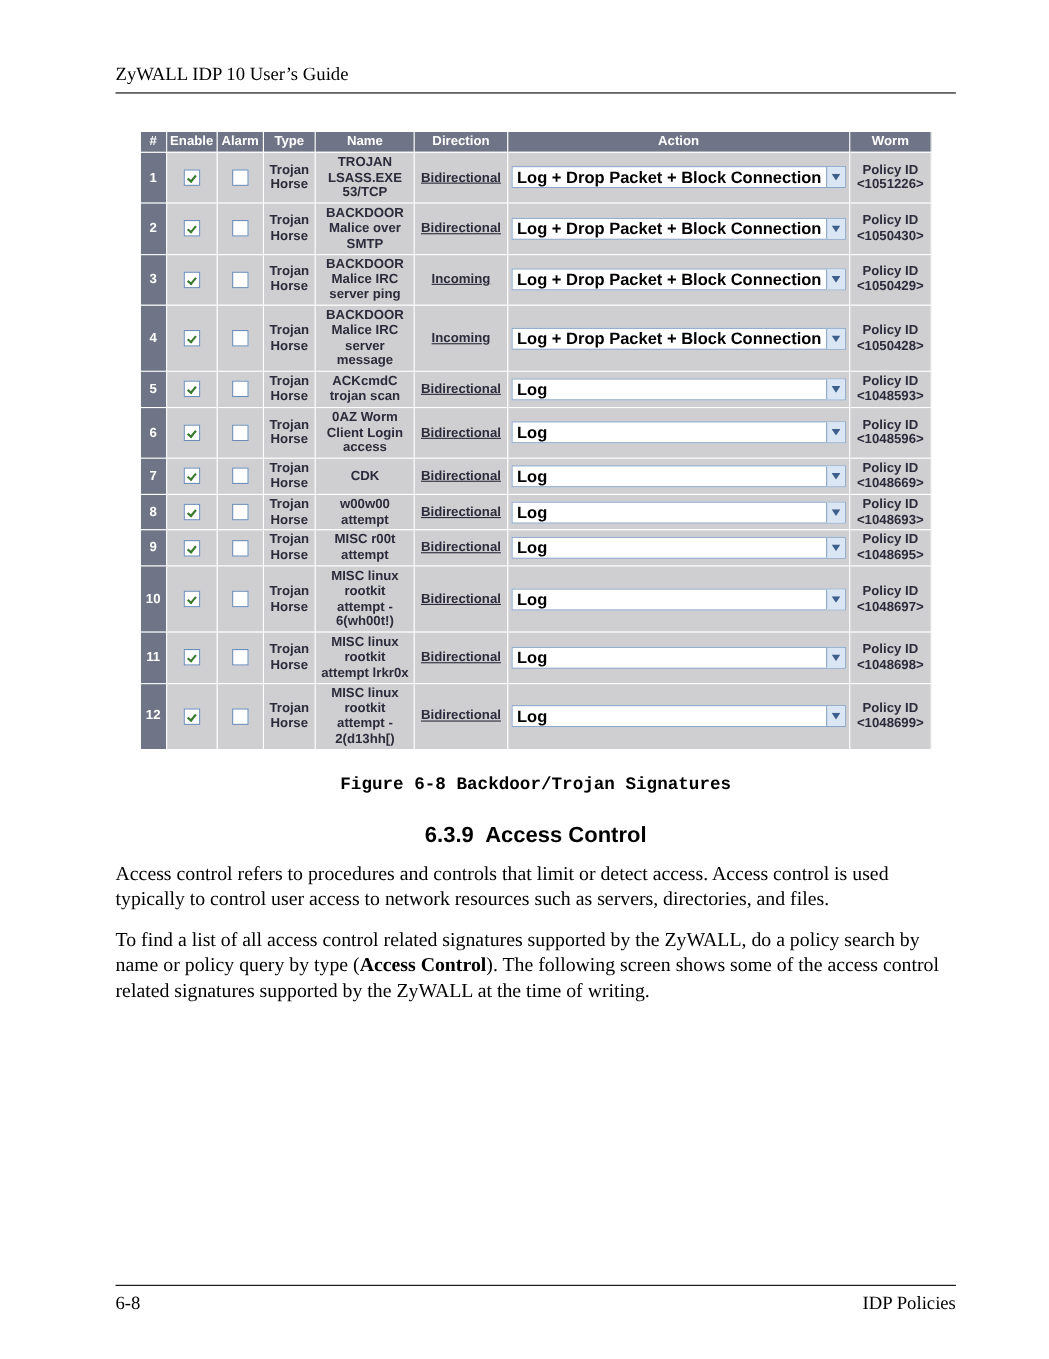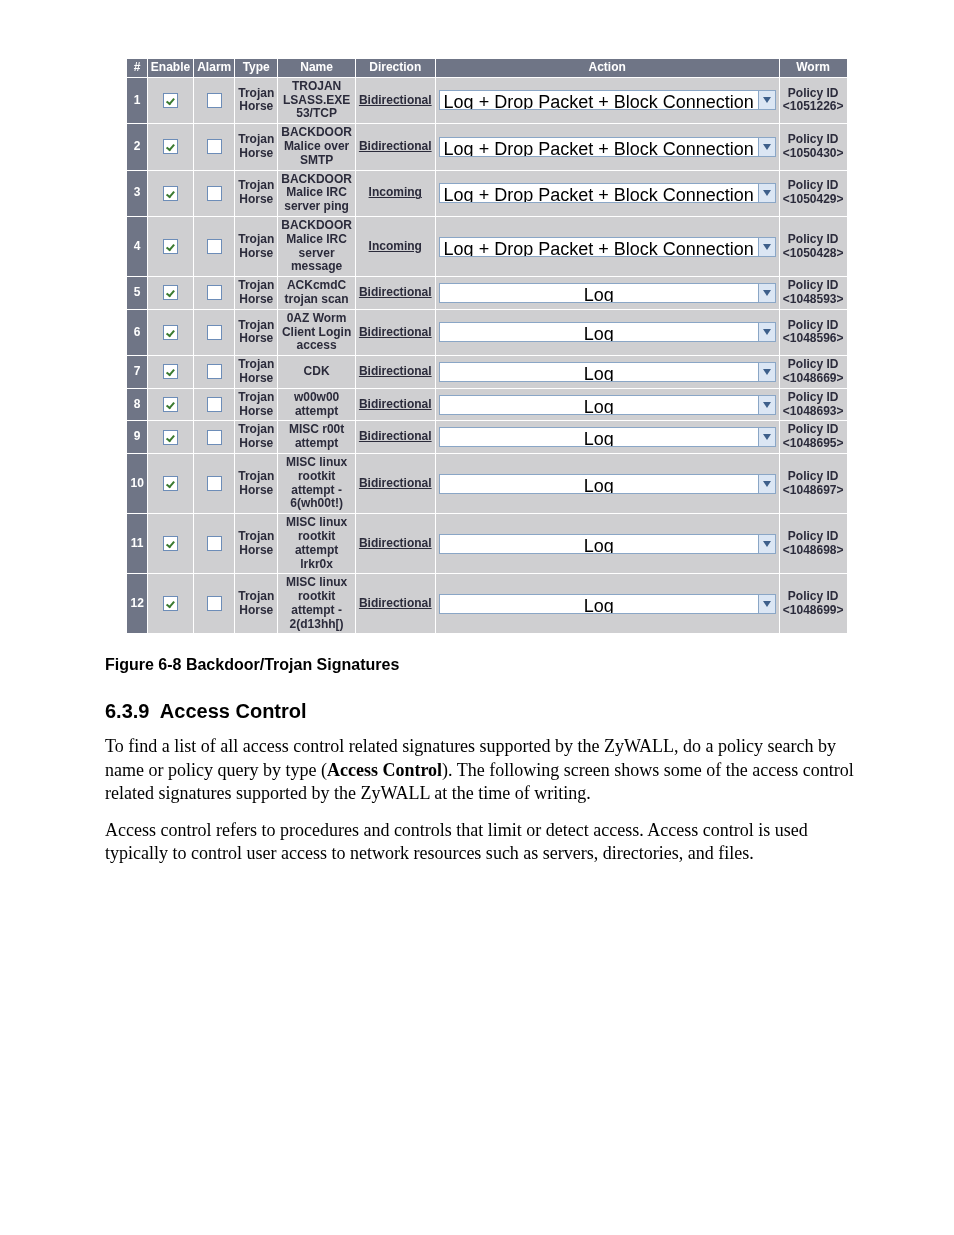--- a/index.html
+++ b/index.html
@@ -85,69 +85,72 @@
     display: flex;
     align-items: stretch;
     border: 1px solid #8aa6c6;
     background: #fff;
     height: 18px;
     font-weight: normal;
     color: #000;
   }
   .combo .val {
     flex: 1;
-    text-align: center;
+    text-align: left;
     padding: 1px 4px 0 4px;
-    font-size: 18px;
+    font-size: 15px;
     white-space: nowrap;
     overflow: hidden;
+    font-weight: bold;
   }
   .combo .btn {
     width: 16px;
     background: #dbe6f4;
     border-left: 1px solid #8aa6c6;
     display: flex;
     align-items: center;
     justify-content: center;
   }
   .combo .btn svg { width: 8px; height: 6px; }
 
   
   .caption {
-    text-align: left;
-    font-family: Liberation Sans, sans-serif;
+    text-align: center;
+    font-family: Liberation Mono, monospace;
     font-weight: bold;
     font-size: 16px;
     margin: 22px 0 26px 0;
   }
   h3.sec {
     font-family: Arial, Helvetica, sans-serif;
     font-weight: bold;
     font-size: 20px;
     margin: 0 0 12px 0;
+    text-align: center;
   }
   p.body {
     font-size: 18px;
     line-height: 1.28;
     margin: 0 0 14px 0;
   }
   .footer {
     margin-top: auto;
     border-top: 1.5px solid #000;
     padding-top: 6px;
     display: flex;
     justify-content: space-between;
     font-size: 17px;
   }
 </style>
 </head>
 <body>
 
 <div class="page">
 
+  <div class="running-head">ZyWALL IDP 10 User’s Guide</div>
 
   <table class="sig">
     <thead>
       <tr>
         <th>#</th>
         <th>Enable</th>
         <th>Alarm</th>
         <th>Type</th>
         <th>Name</th>
         <th>Direction</th>
@@ -387,19 +390,23 @@
       </tbody>
   </table>
 
   <div class="caption">Figure 6-8 Backdoor/Trojan Signatures</div>
 
   <h3 class="sec">
     <span>6.3.9</span>&nbsp;
     <span>Access Control</span>
   </h3>
 
+  <p class="body">Access control refers to procedures and controls that limit or detect access. Access control is used typically to control user access to network resources such as servers, directories, and files.</p>
+
   <p class="body">
     <span>To find a list of all access control related signatures supported by the ZyWALL, do a policy search by name or policy query by type (</span><b>Access Control</b><span>). The following screen shows some of the access control related signatures supported by the ZyWALL at the time of writing.</span>
   </p>
 
-  <p class="body">Access control refers to procedures and controls that limit or detect access. Access control is used typically to control user access to network resources such as servers, directories, and files.</p>
-
+  <div class="footer">
+    <span>6-8</span>
+    <span>IDP Policies</span>
+  </div>
 </div>
 
 </body></html>

